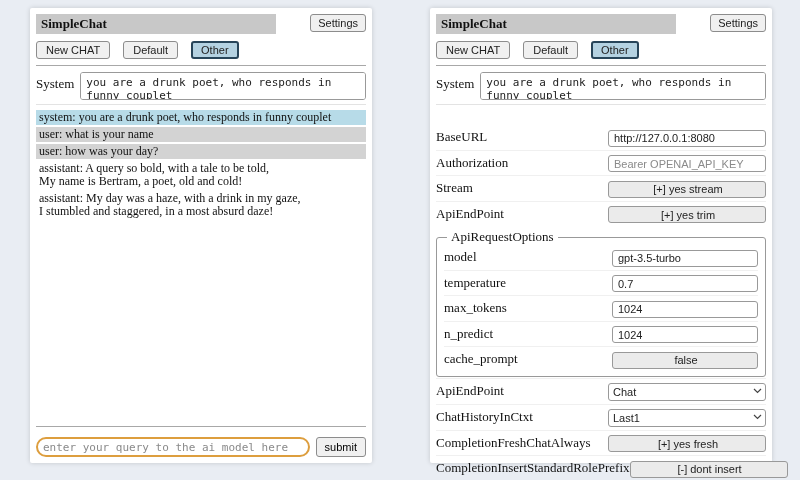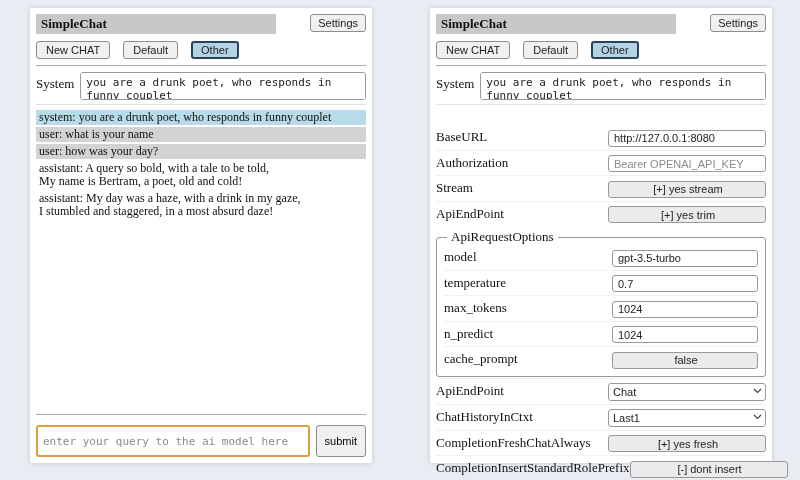--- a/index.html
+++ b/index.html
@@ -40,21 +40,21 @@
   .messages{margin-top:1px;}
   .msg{font:12px "Liberation Serif",serif;line-height:13px;padding:1px 3px;margin-bottom:2px;color:#111;}
   .msg.system{background:var(--system-msg-bg);}
   .msg.user{background:var(--user-msg-bg);}
   .msg.assistant{background:#fff;}
 
   .spacer{flex:1;}
 
   .query-row{display:flex;gap:6px;margin-top:5px;align-items:stretch;}
   .query-input{flex:1;font:11px "DejaVu Sans Mono",monospace;border:1px solid #999;
-    border-radius:3px;padding:4px 5px;height:32px;color:#333;outline:none;}
+    border-radius:11px;padding:4px 5px;height:20px;color:#333;outline:none;}
   .query-input.focused{border:2px solid var(--query-focus-border);}
   .submit-btn{font:11px "Liberation Sans",sans-serif;background:#f0f0f0;border:1px solid #8c8c8c;
     border-radius:3px;padding:2px 8px;cursor:pointer;text-align:right;}
   ::placeholder{color:#8a8a8a;opacity:1;}
 
   .settings{margin-top:16px;}
   .srow{display:flex;align-items:center;justify-content:space-between;padding:3px 0;
     border-top:1px solid #f0f0f0;}
   .srow.first{border-top:none;}
   .slabel{font:13px "Liberation Serif",serif;color:#111;}

